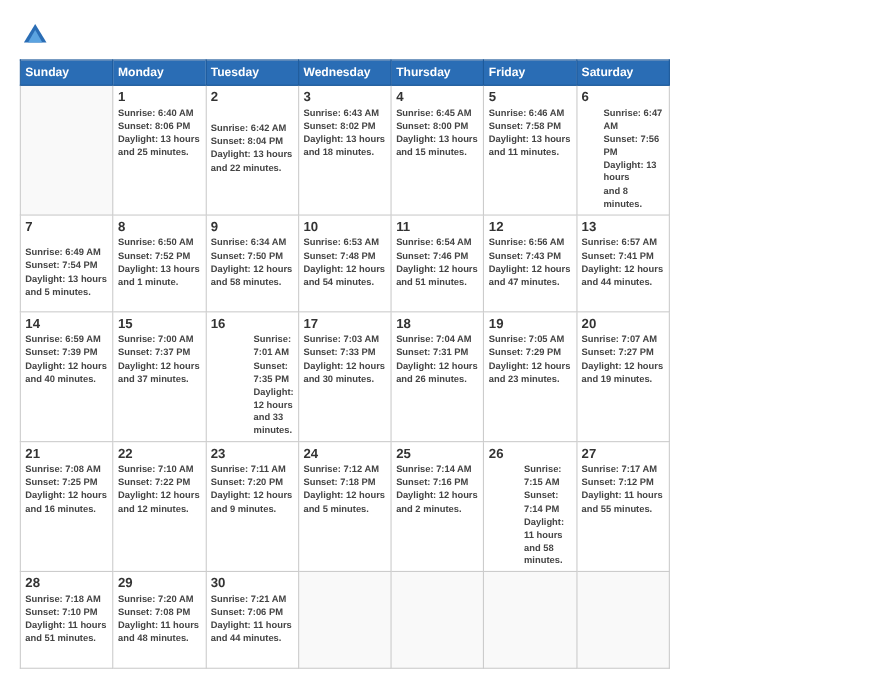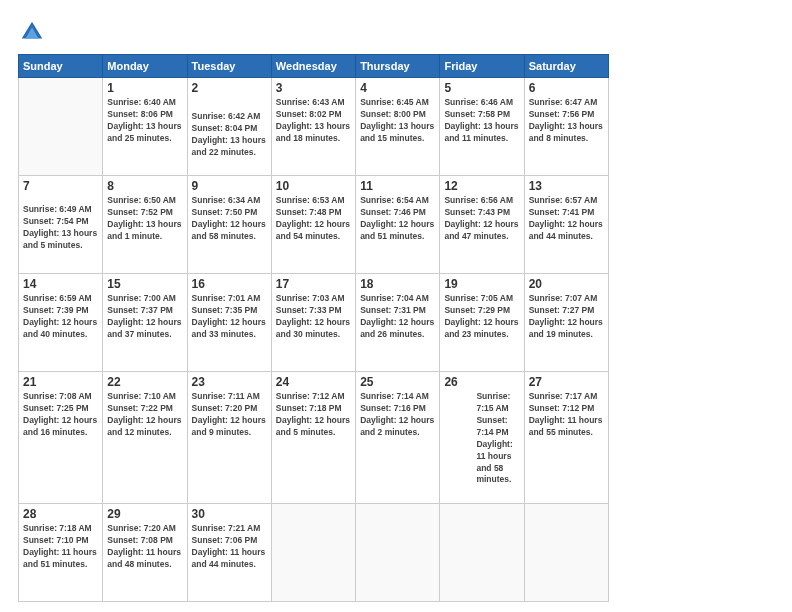--- a/index.html
+++ b/index.html
@@ -168,21 +168,21 @@
           </td>
           <td>
             <span class="day-number">5</span>
             <div class="day-info" style="white-space: pre-line;">Sunrise: 6:46 AM
 Sunset: 7:58 PM
 Daylight: 13 hours
 and 11 minutes.</div>
           </td>
           <td>
             <span class="day-number">6</span>
-            <div class="day-info" style="white-space: pre-line;">Sunrise: 6:47 AM
+            <div class="day-info" style="white-space: pre-line; margin-left: 20px;">Sunrise: 6:47 AM
 Sunset: 7:56 PM
 Daylight: 13 hours
 and 8 minutes.</div>
           </td>
         </tr>
         <tr>
           <td>
             <span class="day-number">7</span>
             <div class="day-info" style="white-space: pre-line; margin-top: 11px;">Sunrise: 6:49 AM
 Sunset: 7:54 PM
@@ -242,21 +242,21 @@
           </td>
           <td>
             <span class="day-number">15</span>
             <div class="day-info" style="white-space: pre-line;">Sunrise: 7:00 AM
 Sunset: 7:37 PM
 Daylight: 12 hours
 and 37 minutes.</div>
           </td>
           <td>
             <span class="day-number">16</span>
-            <div class="day-info" style="white-space: pre-line;">Sunrise: 7:01 AM
+            <div class="day-info" style="white-space: pre-line; margin-left: 39px;">Sunrise: 7:01 AM
 Sunset: 7:35 PM
 Daylight: 12 hours
 and 33 minutes.</div>
           </td>
           <td>
             <span class="day-number">17</span>
             <div class="day-info" style="white-space: pre-line;">Sunrise: 7:03 AM
 Sunset: 7:33 PM
 Daylight: 12 hours
 and 30 minutes.</div>

